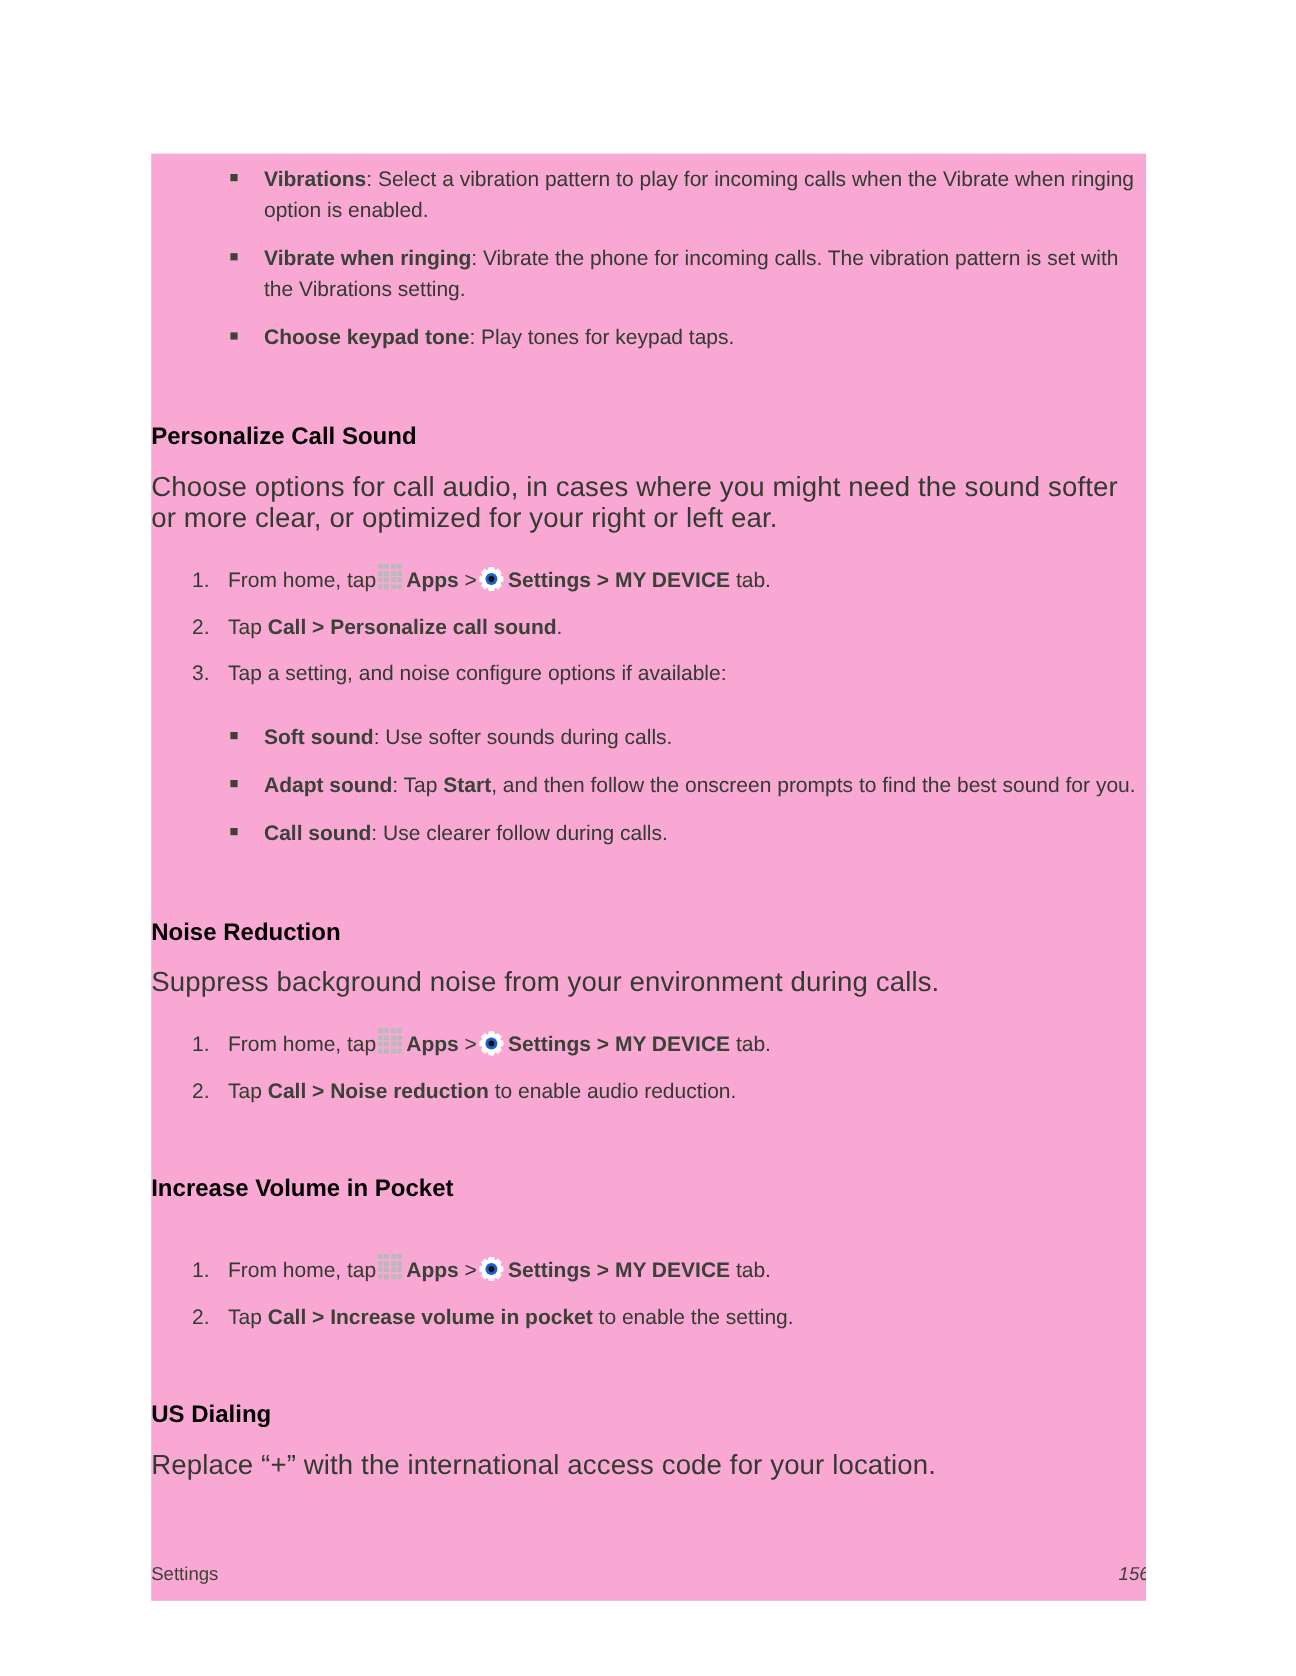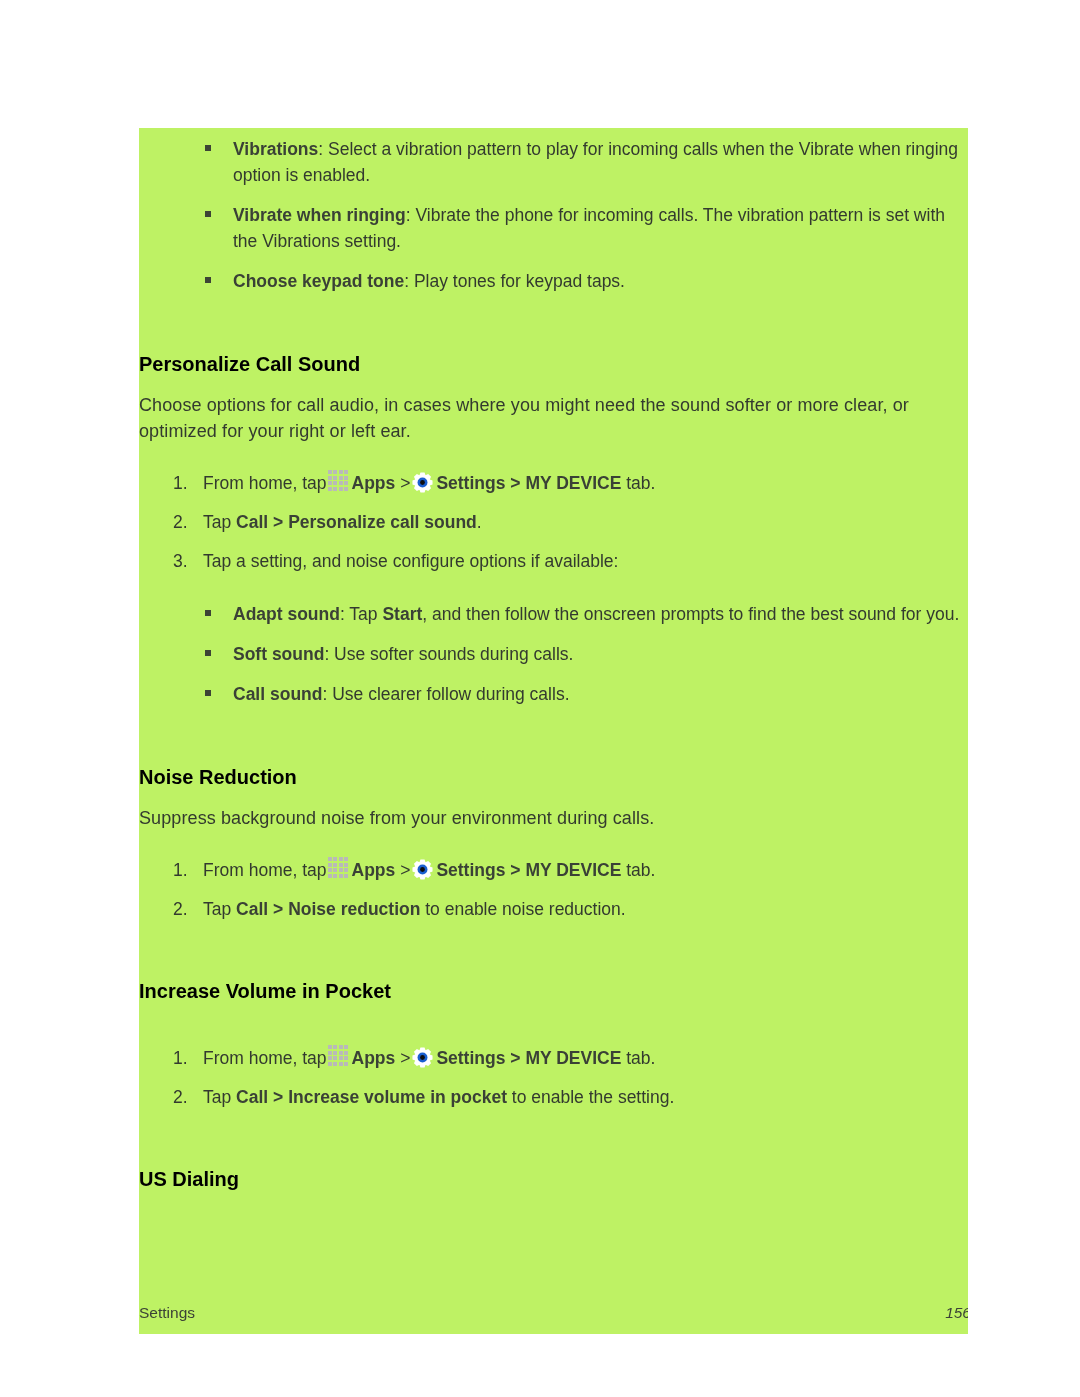--- a/index.html
+++ b/index.html
@@ -15,37 +15,36 @@
     overflow: hidden;
   }
 
   
   #page {
     position: absolute;
     left: 126px;
     top: 128px;
     width: 829px;
     height: 1206px;
-    background: #bef264;
+    background: #f9a8d4;
     overflow: hidden;
-    margin-left: 13px;
   }
 
   
   .content {
     position: absolute;
     left: 0px;
     top: 0px;
     width: 829px;
   }
 
   
   .para {
     color: #333a2f;
-    font-size: 18px;
+    font-size: 23px;
     line-height: 26px;
     letter-spacing: 0.1px;
     margin: 0;
     padding: 0;
   }
 
   
   .heading {
     color: #000000;
     font-size: 20px;
@@ -217,25 +216,25 @@
         <span class="num">3.</span>
         <span>Tap a setting, and noise configure options if available:</span>
       </li>
     </ol>
 
     <div class="spacer-sm"></div>
 
     <ul class="bullets nested">
       <li>
         <span class="sq"></span>
+        <b>Soft sound</b><span>: Use softer sounds during calls.</span>
+      </li>
+      <li>
+        <span class="sq"></span>
         <b>Adapt sound</b><span>: Tap </span><b>Start</b><span>, and then follow the onscreen prompts to find the best sound for you.</span>
-      </li>
-      <li>
-        <span class="sq"></span>
-        <b>Soft sound</b><span>: Use softer sounds during calls.</span>
       </li>
       <li>
         <span class="sq"></span>
         <b>Call sound</b><span>: Use clearer follow during calls.</span>
       </li>
     </ul>
 
     <div class="spacer-lg"></div>
 
     <div class="heading">Noise Reduction</div>
@@ -252,21 +251,21 @@
               <circle cx="20" cy="20" r="9.5" fill="#1a5fd0"></circle>
               <circle cx="20" cy="20" r="4.6" fill="#0d0d12"></circle>
             </svg></span><b>Settings</b>
         <b>&gt;</b>
         <b>MY DEVICE</b>
         <span>tab.</span>
       </li>
       <li>
         <span class="num">2.</span>
         <span>Tap</span>
-        <b>Call &gt; Noise reduction</b><span> to enable noise reduction.</span>
+        <b>Call &gt; Noise reduction</b><span> to enable audio reduction.</span>
       </li>
     </ol>
 
     <div class="spacer-lg"></div>
 
     <div class="heading">Increase Volume in Pocket</div>
     <div class="spacer-sm"></div>
     <div class="spacer-md"></div>
 
     <ol class="steps">
@@ -286,20 +285,21 @@
         <span class="num">2.</span>
         <span>Tap</span>
         <b>Call &gt; Increase volume in pocket</b><span> to enable the setting.</span>
       </li>
     </ol>
 
     <div class="spacer-lg"></div>
 
     <div class="heading">US Dialing</div>
     <div class="spacer-sm"></div>
+    <p class="para">Replace “+” with the international access code for your location.</p>
     <div class="spacer-md"></div>
 
   </div>
 
   <div class="footer">
     <span class="f-left">Settings</span>
     <span class="f-right">156</span>
   </div>
 </div>
 

